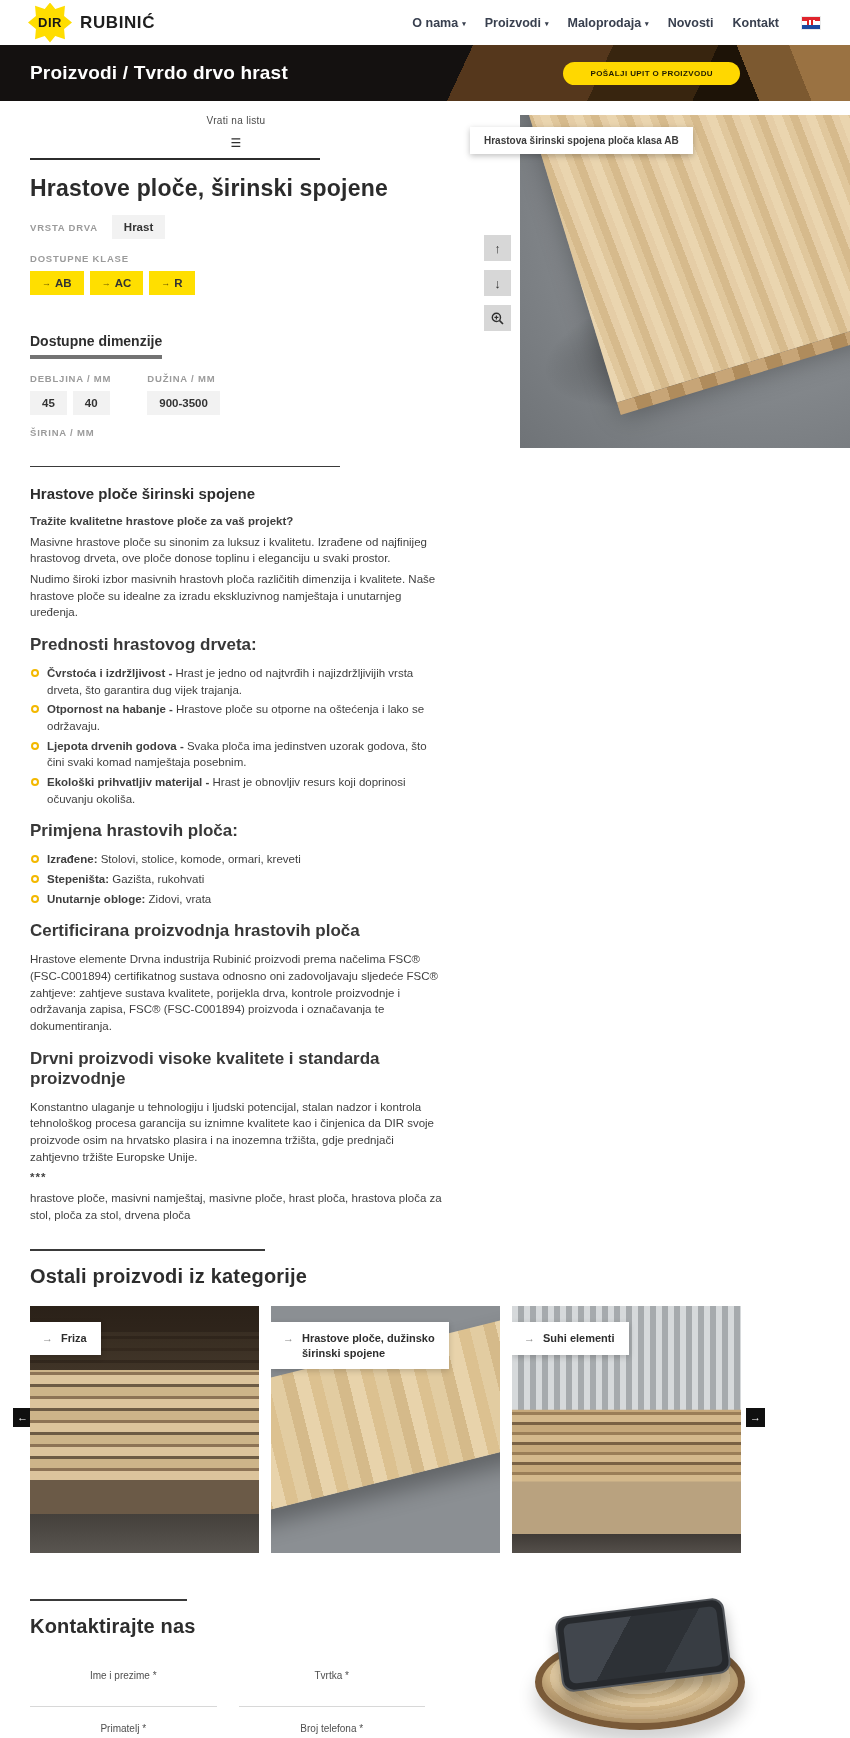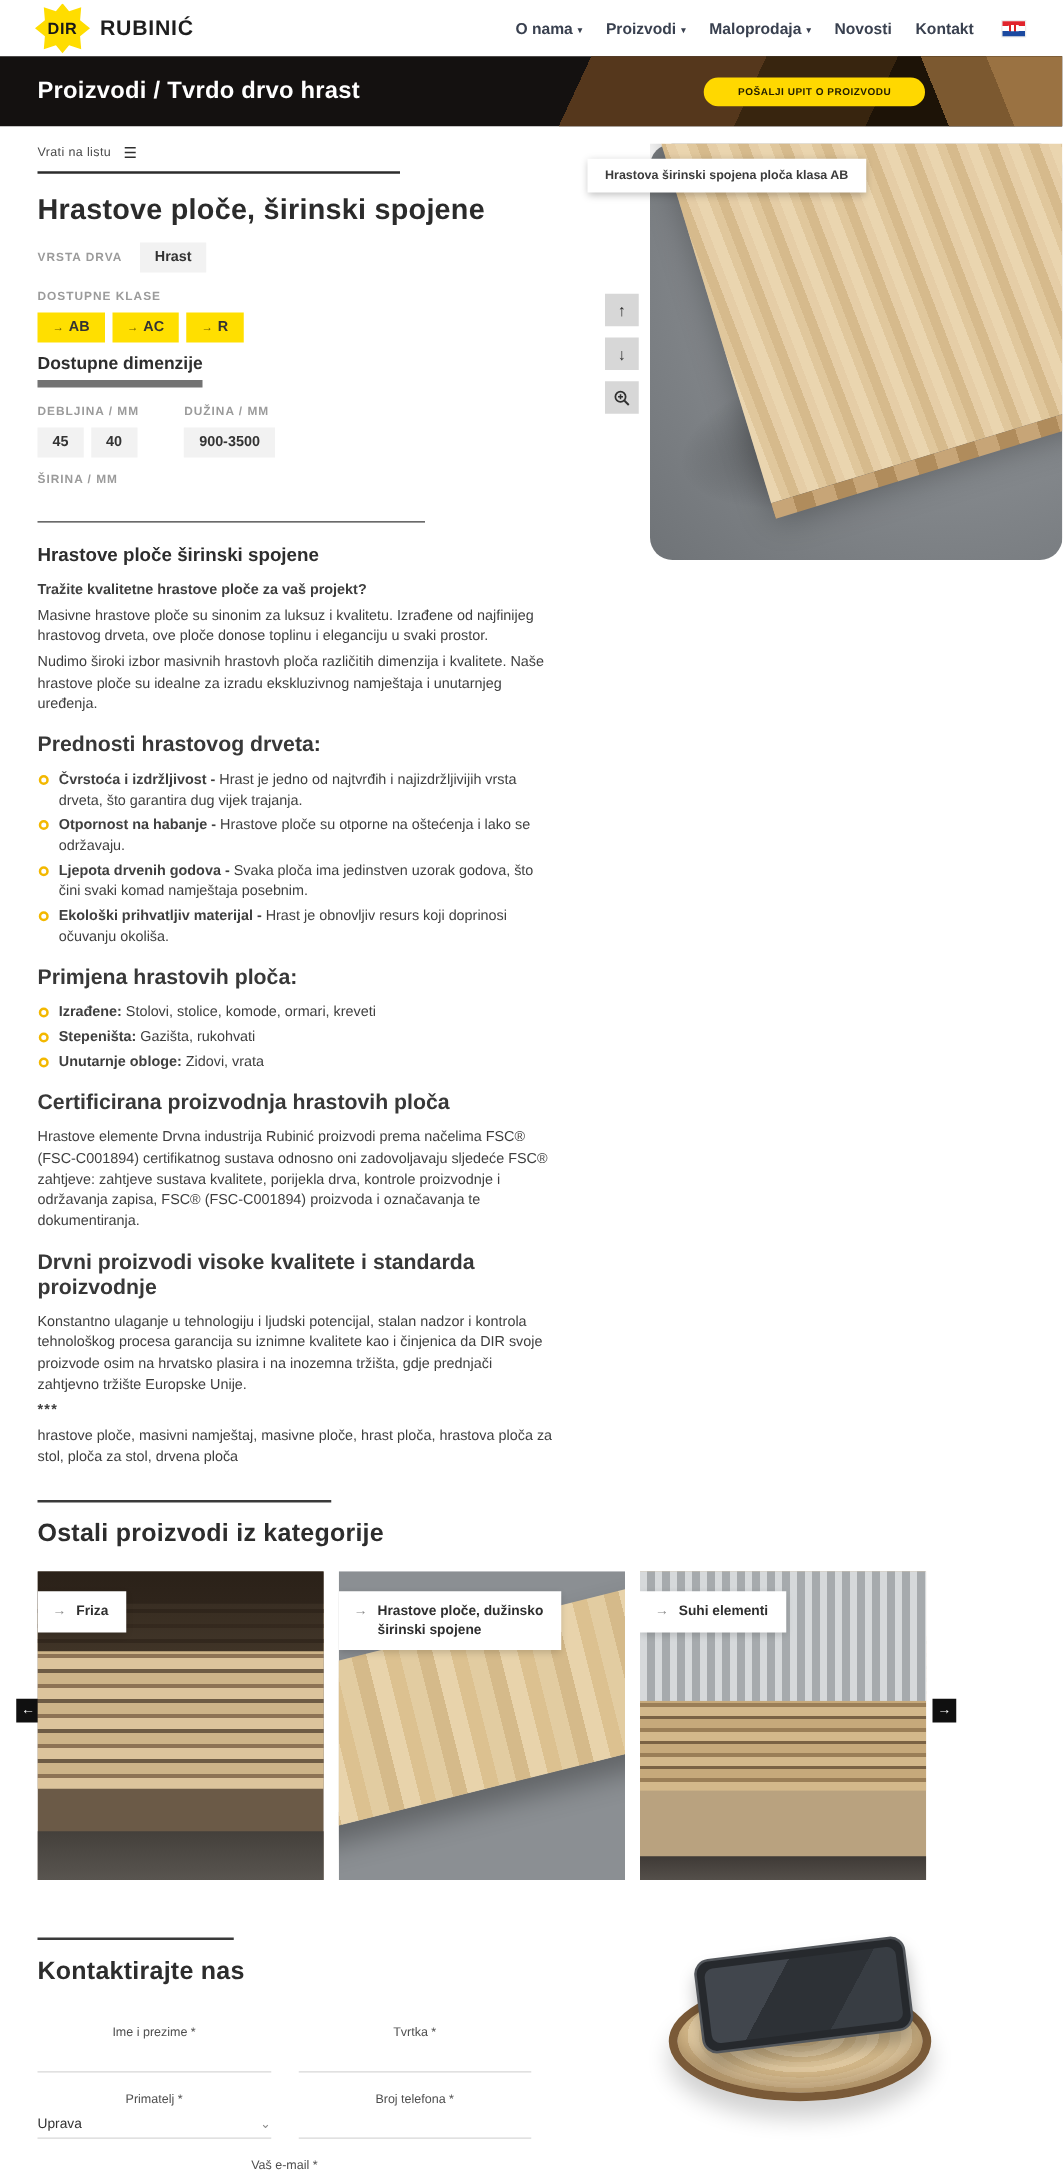--- a/index.html
+++ b/index.html
@@ -28,34 +28,34 @@
             linear-gradient(248deg, #9a7242 0 7%, #7c5930 7% 13%, rgba(0,0,0,0) 13%),
             linear-gradient(115deg, rgba(0,0,0,0) 0 54%, #55371c 54% 70%, #38250f 70% 82%, #1d1307 82%),
             #141110; position:relative;gap:28px; }
   .hero h1 { color:#fff; font-size:19px; font-weight:600; letter-spacing:.2px; }
   .cta { background:#ffd800; color:#221d00; border:none; border-radius:14px; padding:7px 27px;
          font-family:inherit; font-size:8px; font-weight:800; letter-spacing:.4px; cursor:pointer; white-space:nowrap; }
 
   
   main { position:relative; padding:14px 0 0 30px; min-height:745px; }
   .left-col { width:412px; }
-  .back-row { display:flex; align-items:center; gap:10px; font-size:10px; color:#4a4a4a; }
+  .back-row { display:flex; align-items:center; gap:10px; font-size:10px; color:#4a4a4a;flex-direction:column; }
   .back-row a { color:#4a4a4a; text-decoration:none; letter-spacing:.3px; }
   .list-icon { font-size:12px; color:#2e2e2e; cursor:pointer; }
   .back-line { width:290px; border-bottom:2px solid #2c2c2c; margin-top:8px; }
   .p-title { font-size:23px; font-weight:700; color:#2b2b2b; margin-top:15px; letter-spacing:.2px; }
   .lbl { font-size:9.5px; color:#9b9b9b; letter-spacing:.8px; font-weight:600; }
   .vrsta-row { display:flex; align-items:center; gap:14px; margin-top:13px; }
   .chips { display:flex; gap:6px; margin-top:7px; flex-wrap:wrap; }
   .chip { background:#f2f2f2; padding:6px 12px; font-size:11.5px; font-weight:700; color:#333; }
   .chip.y { background:#ffdf00; cursor:pointer; display:flex; align-items:center; gap:4px; }
   .chip .arr { font-size:9px; font-weight:400; color:#6b5a00; }
   .klase-lbl { margin-top:14px; }
-  .dim-title { font-size:14px; font-weight:700; color:#2e2e2e; margin-top:8px; display:inline-block;
-               border-bottom:6px solid #737373; padding-bottom:6px; }
+  .dim-title { font-size:14px; font-weight:700; color:#2e2e2e; margin-top:38px; display:inline-block;
+               border-bottom:4px solid #737373; padding-bottom:6px; }
   .dim-grid { display:flex; gap:36px; margin-top:14px; }
   .divider { width:310px; border-top:1.5px solid #3a3a3a; margin:28px 0 18px; }
   .sirina-lbl { margin-top:12px; }
 
   .desc-h { font-size:15px; font-weight:800; color:#2d2d2d; margin-bottom:11px; }
   .lead { font-weight:700; color:#333; }
   .body-txt p, .body-txt li { font-size:11.5px; line-height:1.45; color:#3f3f3f; }
   .body-txt p { margin-bottom:4px; }
   .body-txt p.space { margin-bottom:12px; }
   .sub-h { font-size:17px; font-weight:700; color:#383838; margin:14px 0 10px; }
@@ -63,21 +63,21 @@
   .blist li { position:relative; padding-left:17px; margin-bottom:3px; }
   .blist li::before { content:""; position:absolute; left:1px; top:4px; width:4px; height:4px;
                       border:2px solid #f3b800; border-radius:50%; }
   .stars { letter-spacing:1px; font-weight:700; margin-top:2px; }
 
   
   .g-buttons { position:absolute; left:484px; top:134px; display:flex; flex-direction:column; gap:9px; }
   .g-btn { width:27px; height:26px; background:#d7d7d7; border:none; cursor:pointer; font-size:13px;
            color:#2f2f2f; display:flex; align-items:center; justify-content:center; font-family:inherit; }
   .g-image { position:absolute; left:520px; right:0; top:14px; height:333px; overflow:visible;
-             background:radial-gradient(circle at 72% 28%, #9aa0a4 0%, #878b8f 45%, #6f7377 100%);border-radius:18px; }
+             background:radial-gradient(circle at 72% 28%, #9aa0a4 0%, #878b8f 45%, #6f7377 100%); }
   .g-clip { position:absolute; inset:0; overflow:hidden; }
   .board-shadow { position:absolute; left:6%; top:52%; width:78%; height:34%;
                   background:radial-gradient(ellipse, rgba(0,0,0,.38), rgba(0,0,0,0) 70%); transform:rotate(-14deg); }
   .board-top { position:absolute; left:10%; top:-42%; width:130%; height:112%;
                background:repeating-linear-gradient(86deg, #ead5af 0 9px, #e0c79c 9px 16px, #d6ba8c 16px 24px, #e5cda6 24px 31px);
                transform:rotate(-17deg); box-shadow:0 16px 26px rgba(0,0,0,.28); }
   .board-top::after { content:""; position:absolute; left:0; right:0; bottom:-13px; height:13px;
                background:repeating-linear-gradient(90deg, #c7a577 0 18px, #b08c5c 18px 34px); }
   .g-caption { position:absolute; top:12px; left:-50px; background:#fff; padding:8px 14px;
                font-size:10px; font-weight:700; color:#3b3b3b; box-shadow:0 2px 6px rgba(0,0,0,.25); white-space:nowrap; }

